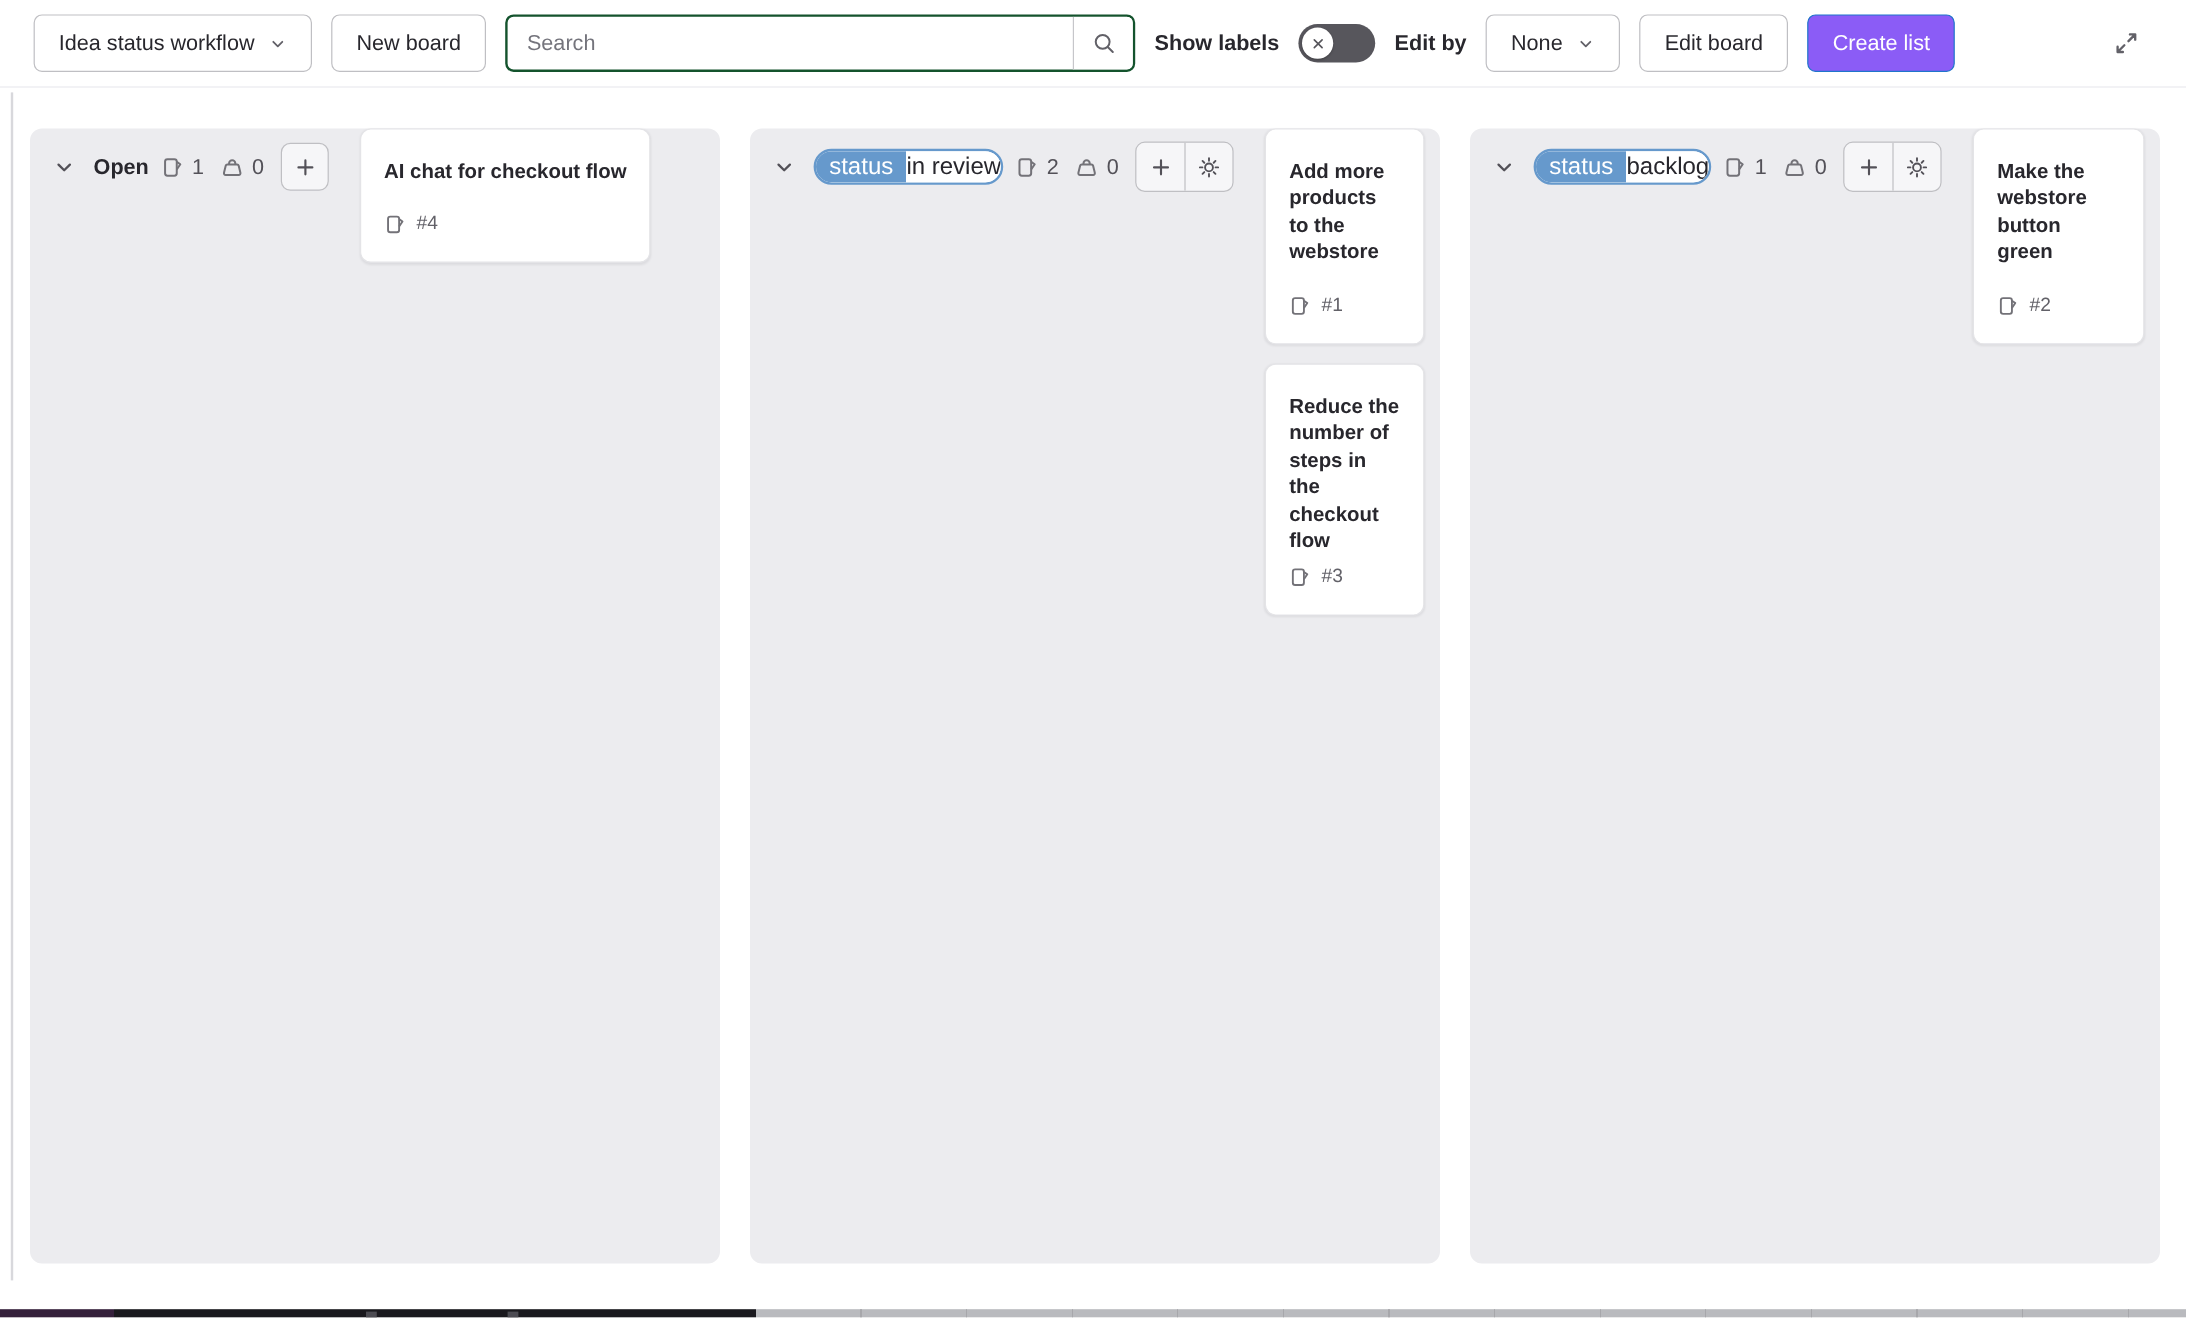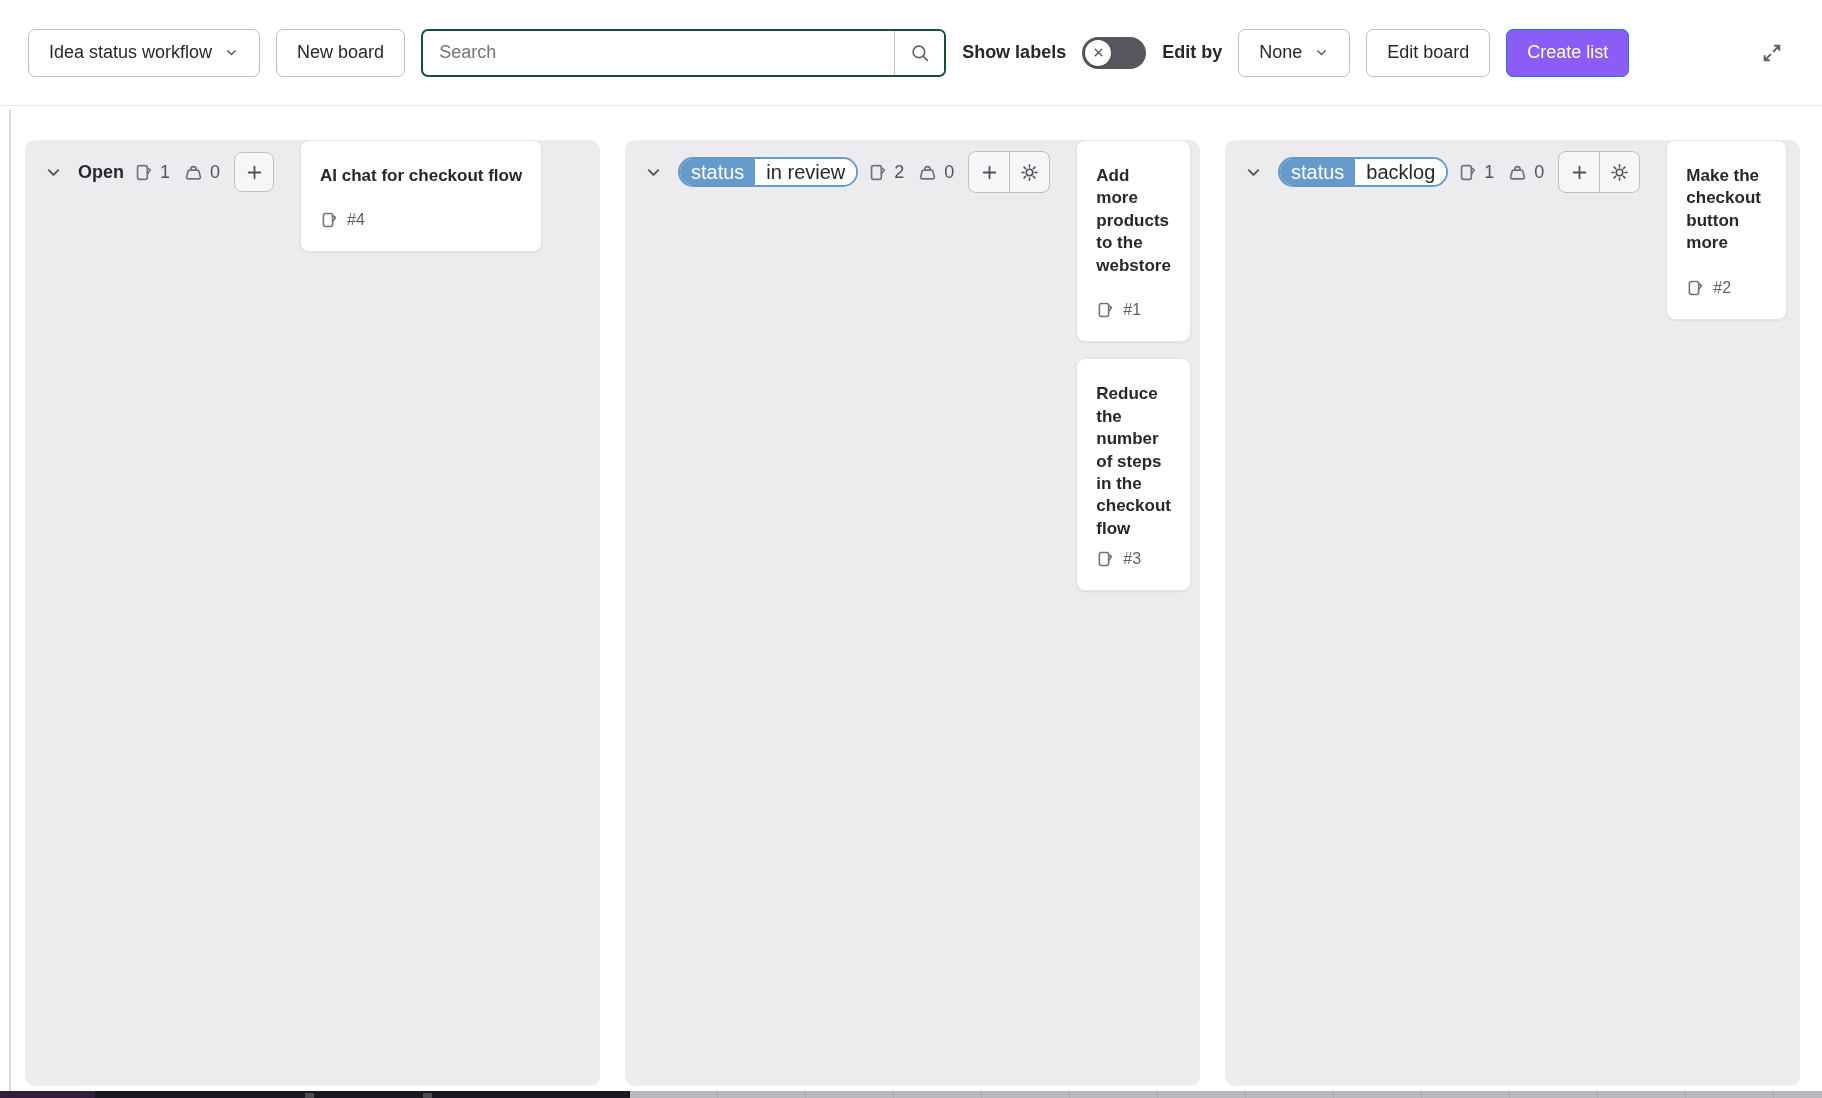--- a/index.html
+++ b/index.html
@@ -6,21 +6,21 @@
   html,body { margin:0; padding:0; }
   body {
     width:1822px; height:1098px; overflow:hidden;
     background:#ffffff; color:#28272d;
     font-family:"Liberation Sans","DejaVu Sans",sans-serif;
     position:relative;
   }
 
   
   .toolbar {
-    height:106px; display:flex; align-items:center; gap:16px;
+    height:73px; display:flex; align-items:center; gap:16px;
     padding:0 28px; border-bottom:1px solid #eaeaee; background:#fff;
   }
   .btn {
     height:48px; padding:0 20px; border:1px solid #bfbfc3; border-radius:7px;
     background:#fff; font-size:18px; color:#28272d;
     display:inline-flex; align-items:center; gap:12px; cursor:pointer; white-space:nowrap;
     font-family:inherit;
   }
   .btn-primary { background:#8b5cf6; border-color:#1f75cb; color:#fff; }
   .search-box {
@@ -72,21 +72,21 @@
     width:30px; height:30px; border:none; background:transparent;
     display:flex; align-items:center; justify-content:center; cursor:pointer; flex:none;
   }
   .col-title { font-size:18px; font-weight:700; color:#28272d; }
   .scoped-label {
     display:inline-flex; align-items:center; border:2px solid #6699cc;
     border-radius:16px; overflow:hidden; font-size:20px; line-height:26px;
     background:#fff; cursor:pointer;
   }
   .scoped-label .scope { background:#6699cc; color:#fff; padding:0 11px; }
-  .scoped-label .value { background:#fff; color:#28272d; padding:0 11px; }
+  .scoped-label .value { background:#fff; color:#28272d; padding:0 0; }
   .header-right { margin-left:auto; display:flex; align-items:center; gap:14px; }
   .count { display:flex; align-items:center; gap:7px; color:#535158; font-size:18px; }
   .icon-btn {
     width:40px; height:40px; border:1px solid #bfbfc3; border-radius:8px;
     background:rgba(255,255,255,.55); display:flex; align-items:center; justify-content:center;
     cursor:pointer;
   }
   .btn-group {
     display:flex; border:1px solid #bfbfc3; border-radius:8px; overflow:hidden;
     background:rgba(255,255,255,.55);
@@ -379,21 +379,21 @@
                   <circle cx="9" cy="9" r="3.1"></circle>
                   <path d="M9 1.8v2M9 14.2v2M1.8 9h2M14.2 9h2M3.9 3.9l1.4 1.4M12.7 12.7l1.4 1.4M14.1 3.9l-1.4 1.4M5.3 12.7l-1.4 1.4"></path>
                 </svg>
               </span>
             </button>
           </div>
         </div>
       </div>
       <div class="cards">
         <div class="card">
-          <div class="card-title">Make the checkout button more</div>
+          <div class="card-title">Make the webstore button green</div>
           <div class="card-ref">
             <span>
               <svg width="18" height="18" viewBox="0 0 16 16" fill="none" stroke="#737278" stroke-width="1.4" stroke-linejoin="round">
                   <rect x="3" y="2.2" width="8.2" height="11.6" rx="1.7"></rect>
                   <path d="M11.2 4.1l2.5 1.7-2.5 3.7"></path>
                 </svg>
             </span>
             <span>#2</span>
           </div>
         </div>

